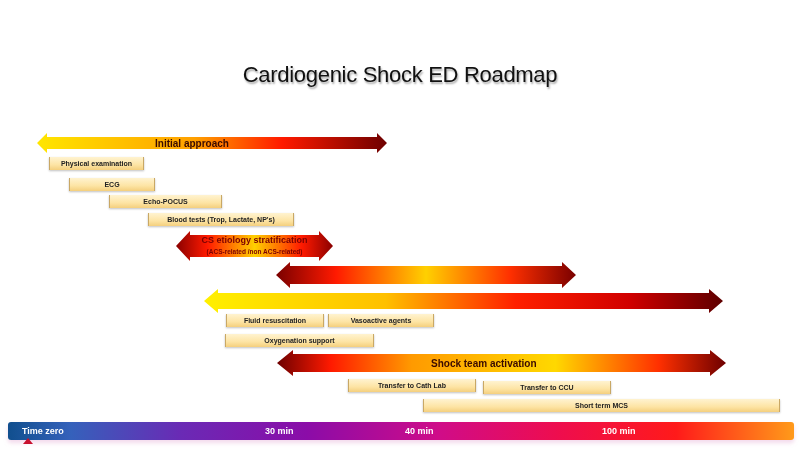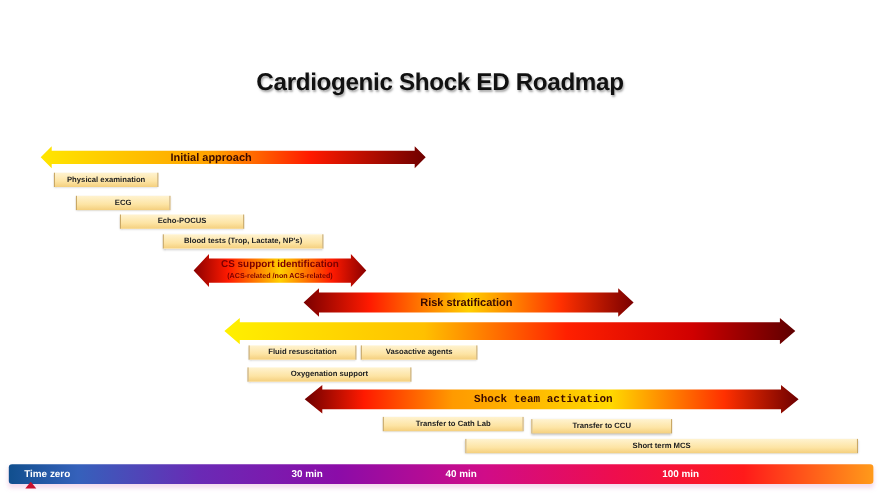--- a/index.html
+++ b/index.html
@@ -1,18 +1,18 @@
 <!DOCTYPE html>
 <html><head>
 <meta charset="utf-8">
 <style>
   html, body { margin:0; padding:0; }
   body { width:800px; height:450px; background:#ffffff; position:relative; overflow:hidden;
          font-family:"Liberation Sans", sans-serif; }
-  .title { position:absolute; left:0; right:0; top:62px; text-align:center; font-size:22px; font-weight:bold;
+  .title { position:absolute; left:0; right:0; top:62px; text-align:center; font-size:22px; font-weight:normal;
            color:#111; text-shadow:1px 2px 2px rgba(0,0,0,0.35); letter-spacing:-0.3px; }
   .arrow { position:absolute; }
   .arrow svg { position:absolute; left:0; top:0; overflow:visible; }
   .arrow .lbl { position:absolute; top:0; bottom:0; display:flex; align-items:center;
                 font-size:10px; font-weight:bold; color:#3a0a00; white-space:nowrap; }
   .arrow .lbl2 { flex-direction:column; justify-content:center; text-align:center; color:#7a0000; line-height:11px; }
   .arrow .lbl2 .sub { font-size:6.5px; }
   .box { position:absolute; height:13px; background:linear-gradient(to bottom,#fff3d0 0%,#fde4a4 60%,#f4cf7d 100%);
          border-left:1px solid #c9a865; border-right:1px solid #c9a865;
          box-shadow:0 1px 2px rgba(0,0,0,0.25); display:flex; align-items:center; justify-content:center;
@@ -56,39 +56,38 @@
           <stop offset="0" stop-color="#8a0000"></stop>
           <stop offset="0.2" stop-color="#ff1a00"></stop>
           <stop offset="0.5" stop-color="#ffd000"></stop>
           <stop offset="0.8" stop-color="#ff1a00"></stop>
           <stop offset="1" stop-color="#8a0000"></stop>
         </linearGradient>
       </defs>
     <polygon points="0,15 14,0 14,4 143,4 143,0 157,15 143,30 143,26 14,26 14,30" fill="url(#g2)"></polygon>
   </svg>
   <div class="lbl lbl2" style="left:0;right:0;">
-    <span style="font-size:9px;">CS support identification</span>
+    <span style="font-size:9px;">CS etiology stratification</span>
     <span class="sub">(ACS-related /non ACS-related)</span>
   </div>
 </div>
 
 <div class="arrow" style="left:276px;top:262px;width:300px;height:26px;">
   <svg width="300" height="26">
     <defs>
         <linearGradient id="g3" x1="0" x2="1">
           <stop offset="0" stop-color="#7a0000"></stop>
           <stop offset="0.2" stop-color="#ff1a00"></stop>
           <stop offset="0.5" stop-color="#ffd000"></stop>
           <stop offset="0.78" stop-color="#ff3000"></stop>
           <stop offset="1" stop-color="#7a0000"></stop>
         </linearGradient>
       </defs>
     <polygon points="0,13 14,0 14,4 286,4 286,0 300,13 286,26 286,22 14,22 14,26" fill="url(#g3)"></polygon>
   </svg>
-  <div class="lbl" style="left:106px;">Risk stratification</div>
 </div>
 
 <div class="arrow" style="left:204px;top:289px;width:519px;height:24px;">
   <svg width="519" height="24">
     <defs>
         <linearGradient id="g4" x1="0" x2="1">
           <stop offset="0" stop-color="#fff000"></stop>
           <stop offset="0.35" stop-color="#ffc000"></stop>
           <stop offset="0.6" stop-color="#ff2000"></stop>
           <stop offset="0.82" stop-color="#d00000"></stop>
@@ -110,21 +109,21 @@
           <stop offset="0" stop-color="#6e0000"></stop>
           <stop offset="0.12" stop-color="#ff1a00"></stop>
           <stop offset="0.3" stop-color="#ff9a00"></stop>
           <stop offset="0.62" stop-color="#ffd800"></stop>
           <stop offset="0.85" stop-color="#ff3000"></stop>
           <stop offset="1" stop-color="#6e0000"></stop>
         </linearGradient>
       </defs>
     <polygon points="0,13 16,0 16,4 433,4 433,0 449,13 433,26 433,22 16,22 16,26" fill="url(#g5)"></polygon>
   </svg>
-  <div class="lbl" style="left:154px;font-family:Liberation Mono, monospace;">Shock team activation</div>
+  <div class="lbl" style="left:154px;">Shock team activation</div>
 </div>
 
 <div class="box" style="left:348px;top:379px;width:126px;">Transfer to Cath Lab</div>
 <div class="box" style="left:483px;top:381px;width:126px;">Transfer to CCU</div>
 <div class="box" style="left:423px;top:399px;width:355px;">Short term MCS</div>
 
 <div class="timeline">
   <div class="tick" style="left:14px;">Time zero</div>
   <div class="tick" style="left:257px;">30 min</div>
   <div class="tick" style="left:397px;">40 min</div>

